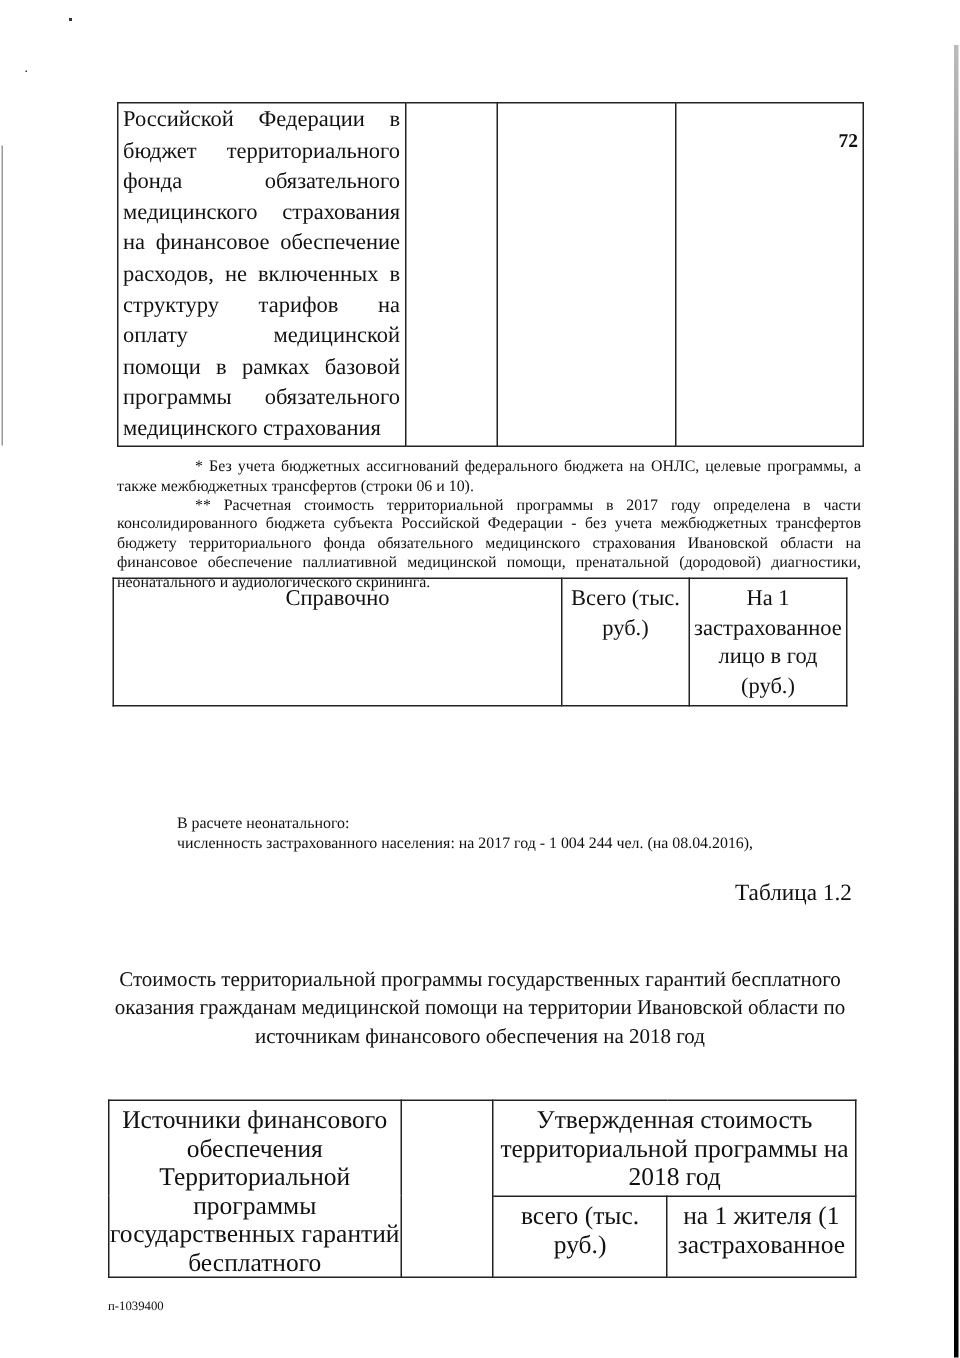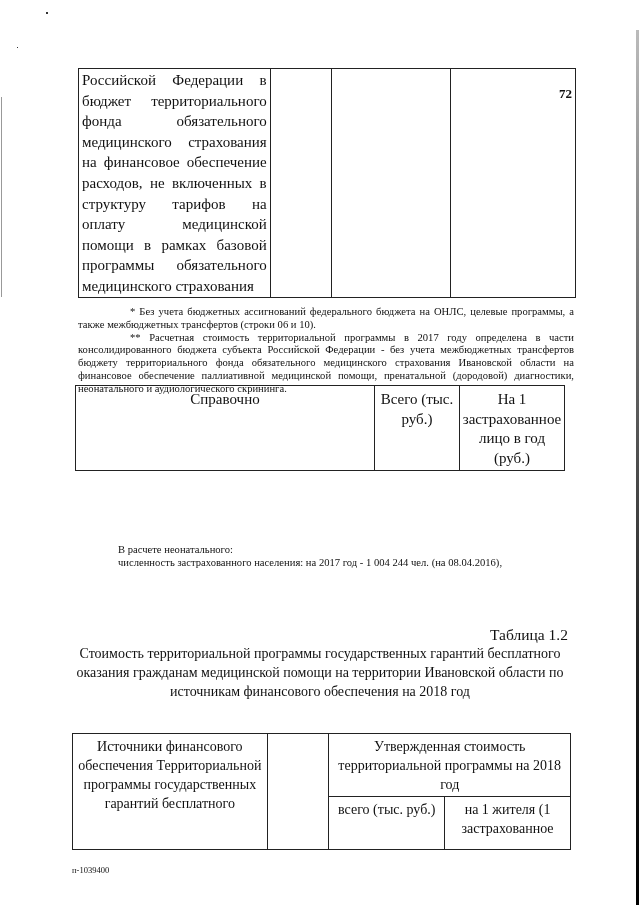--- a/index.html
+++ b/index.html
@@ -44,30 +44,30 @@
     #t2 .r1 { height: 60px; text-align: justify; text-align-last: left; padding: 3px 3px 0 3px; vertical-align: top; }
     #t2 .v { text-align: center; vertical-align: middle; }
 
     .calc-notes {
       position: absolute; left: 65px; top: 544px; width: 502px; font-size: 10.6px; line-height: 12.8px;
     }
     .calc-notes p { margin: 0; text-align: justify; }
     .calc-notes .ind { text-indent: 53px; }
 
     .table-label {
-      position: absolute; left: 490px; top: 626px; font-size: 15.5px;
+      position: absolute; left: 490px; top: 587px; font-size: 15.5px;
     }
     .table-title {
       position: absolute; left: 60px; top: 644px; width: 520px; text-align: center;
       font-size: 14px; line-height: 19px;
     }
 
     
     #t3 { left: 72px; top: 733px; width: 499px; }
-    #t3 td { font-size: 14px; line-height: 19px; text-align: center; }
+    #t3 td { font-size: 17px; line-height: 19px; text-align: center; }
     #t3 .a { width: 194px; height: 112px; padding-top: 3px; }
     #t3 .b { width: 61px; }
     #t3 .c { height: 58px; padding-top: 3px; }
     #t3 .d { width: 115px; height: 49px; padding-top: 3px; }
     #t3 .e { width: 125px; padding-top: 3px; }
 
     .footer-code {
       position: absolute; left: 72px; top: 865px; font-size: 8.5px; text-align: center;
     }
     .speck { position: absolute; width: 2px; height: 2px; background: #333; }

